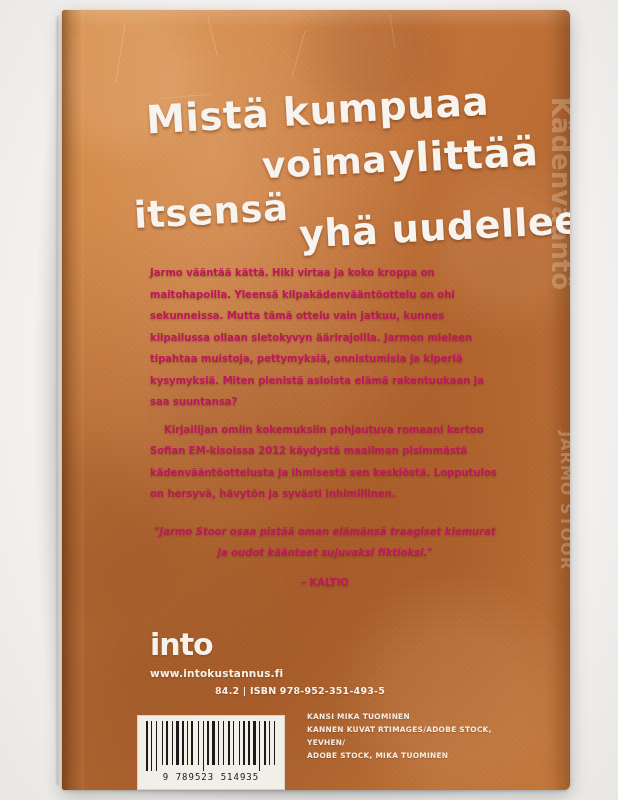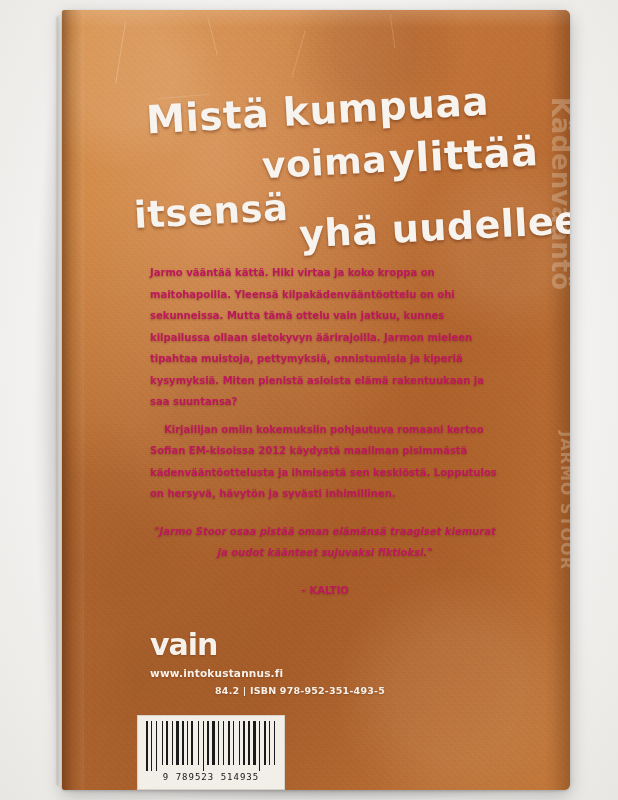--- a/index.html
+++ b/index.html
@@ -149,21 +149,21 @@
   }
   #blurb p { margin: 0 0 6px 0; }
   #blurb p.indent { text-indent: 14px; }
   #quote {
     margin-top: 16px;
     text-align: center;
     font-style: italic;
   }
   #quote .attrib {
     display: block;
-    margin-top: 16px;
+    margin-top: 8px;
     font-style: normal;
     text-align: center;
   }
 
   
   #pub {
     position: absolute;
     left: 88px;
     top: 620px;
     width: 300px;
@@ -334,25 +334,30 @@
     <div id="blurb">
       <p>Jarmo vääntää kättä. Hiki virtaa ja koko kroppa on maitohapoilla. Yleensä kilpakädenvääntöottelu on ohi sekunneissa. Mutta tämä ottelu vain jatkuu, kunnes kilpailussa ollaan sietokyvyn äärirajoilla. Jarmon mieleen tipahtaa muistoja, pettymyksiä, onnistumisia ja kiperiä kysymyksiä. Miten pienistä asioista elämä rakentuukaan ja saa suuntansa?</p>
       <p class="indent">Kirjailijan omiin kokemuksiin pohjautuva romaani kertoo Sofian EM-kisoissa 2012 käydystä maailman pisimmästä kädenvääntöottelusta ja ihmisestä sen keskiöstä. Lopputulos on hersyvä, hävytön ja syvästi inhimillinen.</p>
       <div id="quote">
         <span>"Jarmo Stoor osaa pistää oman elämänsä traagiset kiemurat ja oudot käänteet sujuvaksi fiktioksi."</span>
         <span class="attrib">– KALTIO</span>
       </div>
     </div>
 
     <div id="pub">
-      <div id="pub-logo">vain</div>
+      <div id="pub-logo">into</div>
       <div id="pub-url">www.intokustannus.fi</div>
       <div id="pub-isbn">84.2  |  ISBN 978-952-351-493-5</div>
     </div>
 
+    <div id="credits">
+      <div>KANSI MIKA TUOMINEN</div>
+      <div>KANNEN KUVAT RTIMAGES/ADOBE STOCK, YEVHEN/</div>
+      <div>ADOBE STOCK, MIKA TUOMINEN</div>
+    </div>
 
     <div id="barcode-box">
       <div id="bars">
           <span style="left: 2px; width: 2px;"></span>
           <span style="left: 7px; width: 1px;"></span>
           <span style="left: 12px; width: 1px;"></span>
           <span style="left: 18px; width: 1px; bottom: 6px;"></span>
           <span style="left: 22px; width: 2px; bottom: 6px;"></span>
           <span style="left: 28px; width: 1px; bottom: 6px;"></span>
           <span style="left: 32px; width: 3px; bottom: 6px;"></span>

